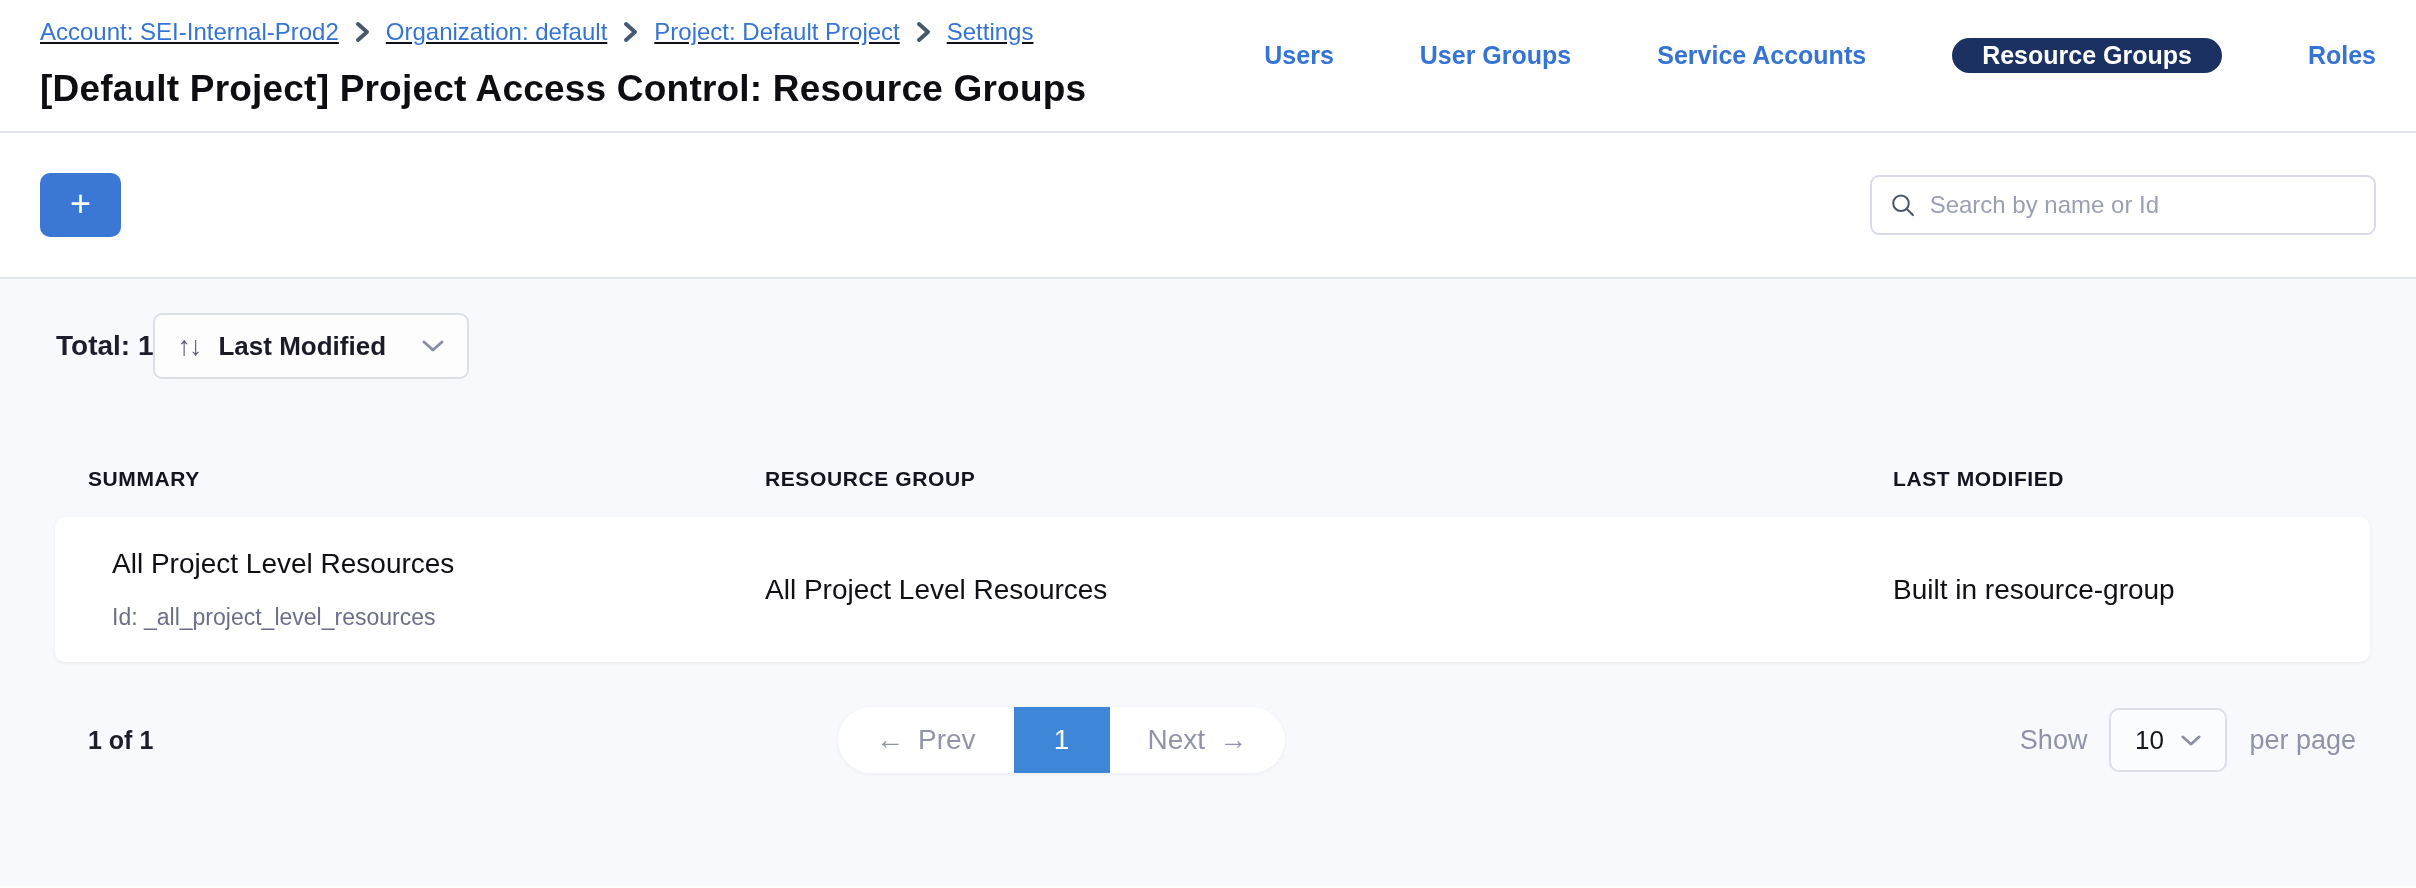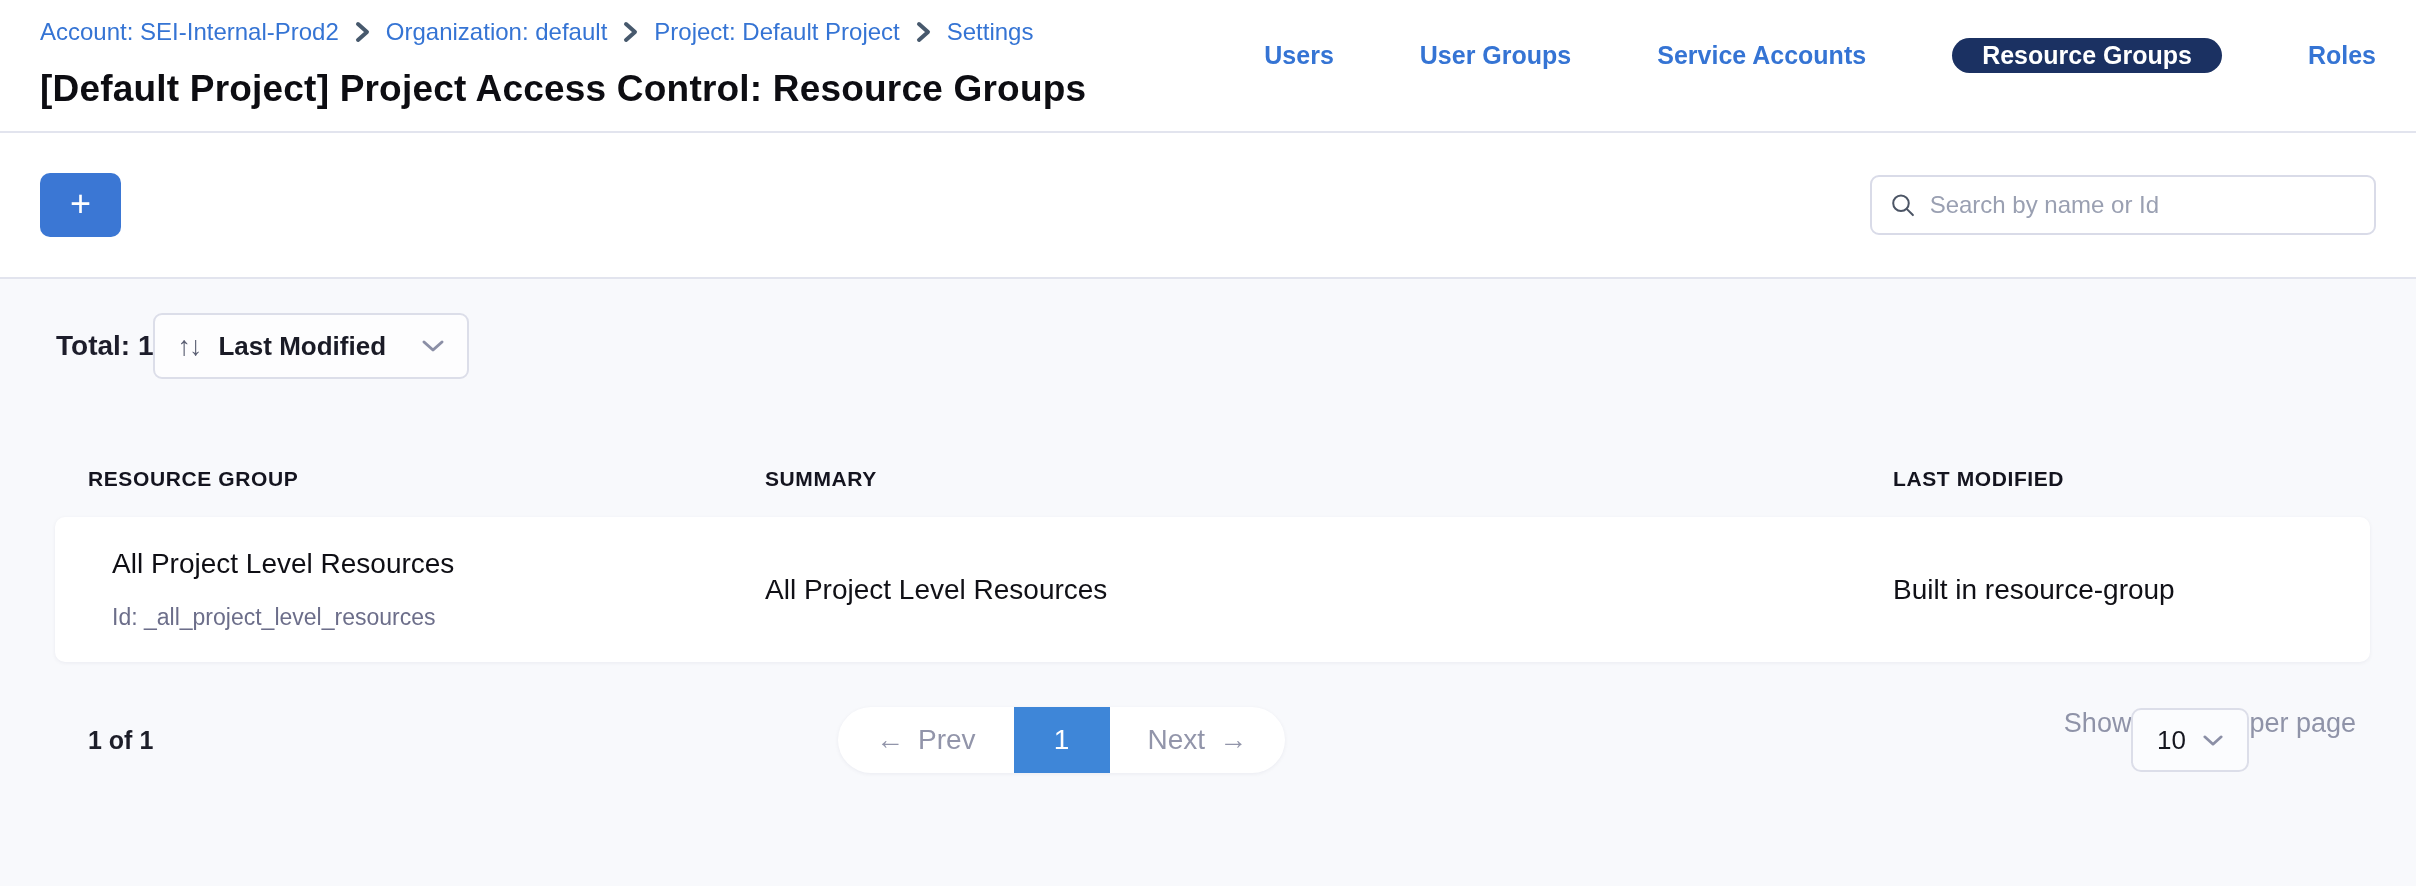--- a/index.html
+++ b/index.html
@@ -13,21 +13,21 @@
 
   
   .top {
     height: 133px;
     border-bottom: 2px solid #e2e4ee;
     padding: 18px 40px 0 40px;
     display: flex;
     justify-content: space-between;
     align-items: flex-start;
   }
-  .breadcrumb { display: flex; align-items: center; font-size: 24px; }
+  .breadcrumb { display: flex; align-items: center; font-size: 24px; text-decoration: underline; }
   .breadcrumb a {
     color: #3574d4; text-decoration: none; cursor: pointer;
   }
   .crumb-sep { margin: 0 16px; display: flex; align-items: center; }
   .crumb-sep svg { width: 15px; height: 22px; stroke: #47596d; stroke-width: 4; fill: none; stroke-linecap: round; stroke-linejoin: round; }
   .page-title {
     margin-top: 22px;
     font-size: 37px;
     font-weight: 700;
     color: #0d0d12;
@@ -133,21 +133,21 @@
     display: flex; align-items: center; gap: 14px;
     padding: 0 38px; font-size: 28px; color: #9295aa;
     background: transparent; border: none; font-family: inherit; cursor: pointer;
   }
   .pager-page {
     width: 96px; background: #3e86d8; color: #ffffff;
     display: flex; align-items: center; justify-content: center;
     font-size: 28px; cursor: pointer;
   }
   .per-page {
-    margin-left: auto; display: flex; align-items: flex-start; 
+    margin-left: auto; display: flex; align-items: center; gap: 22px;
     color: #8f93a8; font-size: 27px; padding-right: 14px;
   }
   .size-select {
     width: 118px; height: 64px;
     border: 2px solid #dcdee9; border-radius: 10px;
     display: flex; align-items: center; justify-content: center; gap: 16px;
     background: #fbfcfe; cursor: pointer;
   }
   .size-select .size-val { font-size: 26px; font-weight: 400; color: #15161f; }
   .size-select svg { width: 22px; height: 13px; stroke: #8b8fa6; stroke-width: 3; fill: none; stroke-linecap: round; stroke-linejoin: round; }
@@ -212,22 +212,22 @@
       <span class="sort-label">Last Modified</span>
       <span class="chev">
           <svg viewBox="0 0 24 14">
             <polyline points="3,3 12,11 21,3"></polyline>
           </svg>
         </span>
     </div>
   </div>
 
   <div class="table-head grid-cols">
+    <div class="th">Summary</div>
     <div class="th">Resource Group</div>
-    <div class="th">Summary</div>
     <div class="th">Last Modified</div>
   </div>
 
   <div class="row-card grid-cols">
     <div class="cell-name">
       <div class="row-name">All Project Level Resources</div>
       <div class="row-id">Id: _all_project_level_resources</div>
     </div>
     <div class="cell-text">All Project Level Resources</div>
     <div class="cell-text">Built in resource-group</div>

